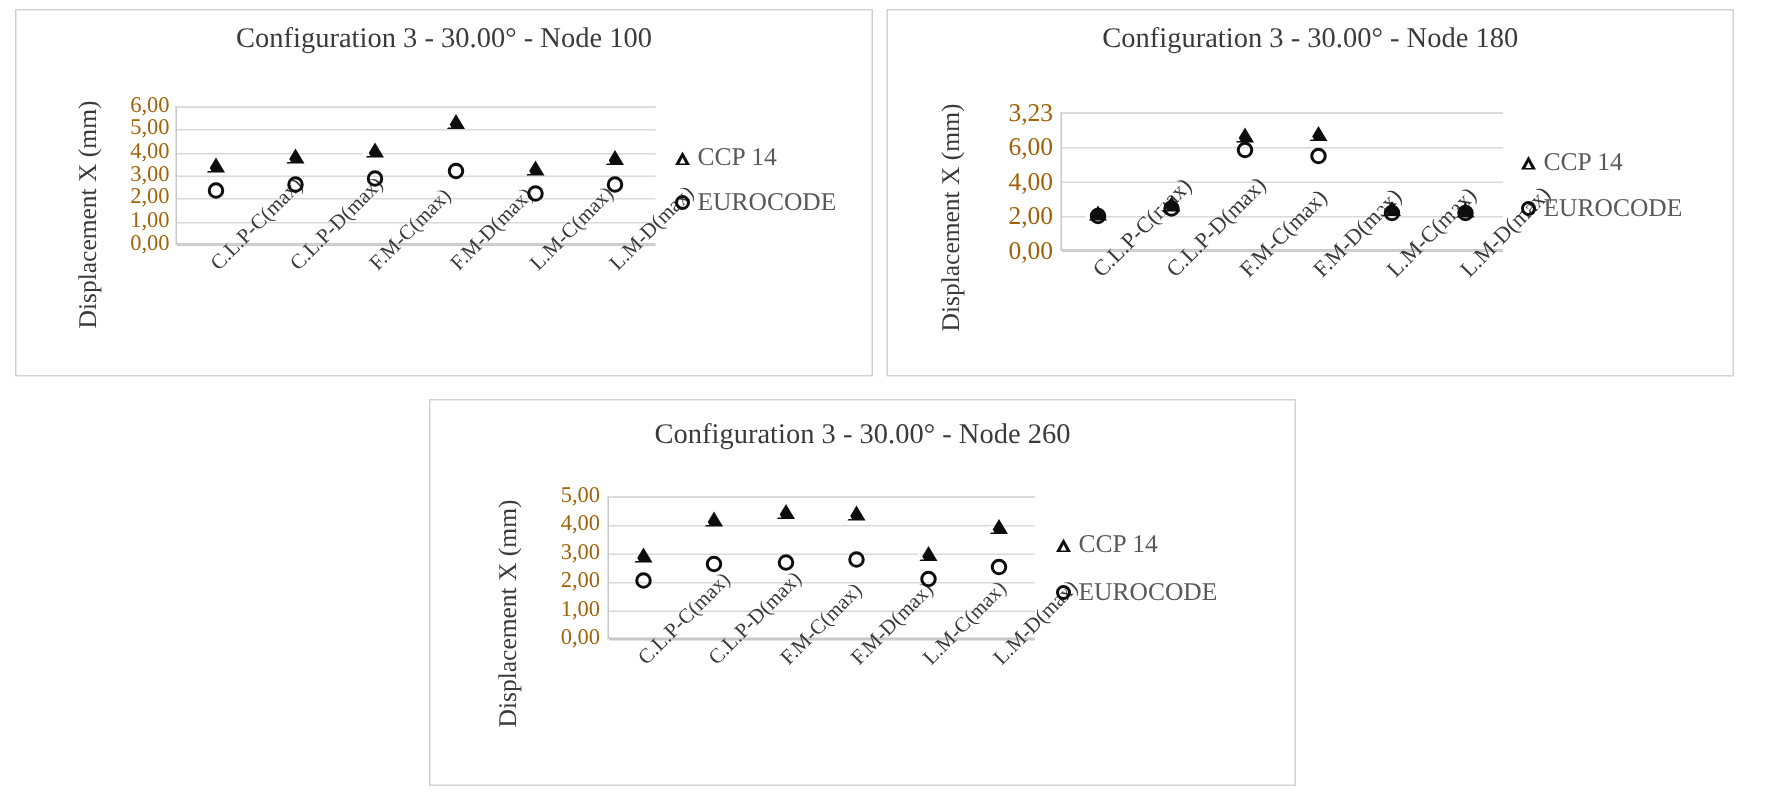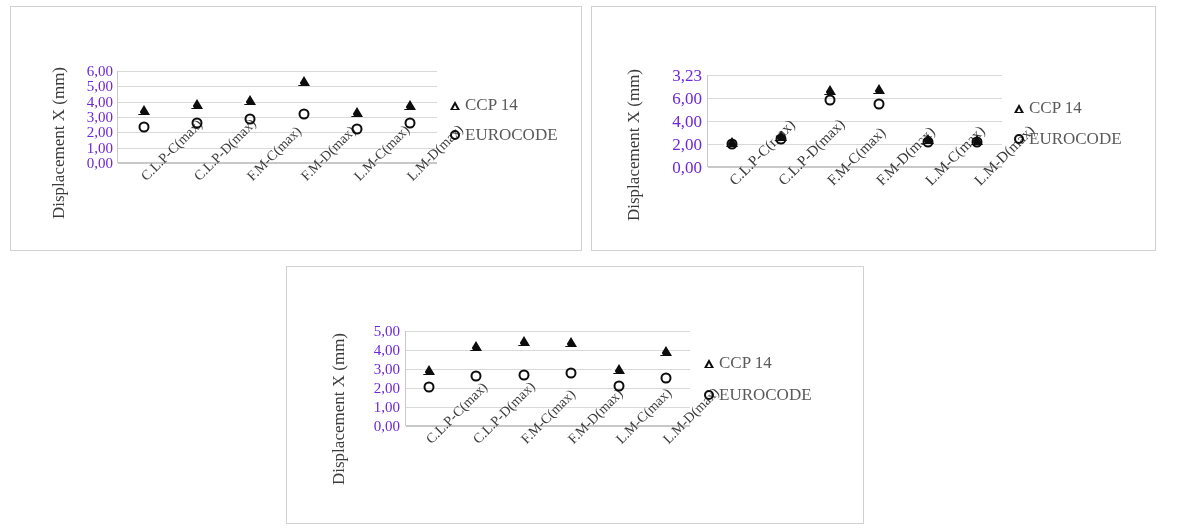--- a/index.html
+++ b/index.html
@@ -57,21 +57,21 @@
     height:1px;background:#d9d9d9;
   }
   .gridline.base{background:#c8c8c8;}
 
   
   .ylab{
     position:absolute;
     right:0;
     font-size:15px;
     line-height:1;
-    color:#6d28d9;
+    color:#a16207;
     text-align:right;
     white-space:nowrap;
     transform:translateY(-50%);
   }
   .ylabs{position:absolute;}
 
   
   .marker{position:absolute;transform:translate(-50%,-50%);}
   .tri{
     width:0;height:0;
@@ -151,20 +151,21 @@
 </head>
 <body>
 
 <div class="sheet">
 
   <div class="top-strip">
     <span></span>
   </div>
 
   <div class="chart" id="chart-node-100">
+    <div class="chart-title">Configuration 3 - 30.00° - Node 100</div>
   <div class="plot" style="left: 106px; top: 64px; width: 320px; height: 92px;">
         <div class="gridline base" style="top: 91px;"></div>
         <div class="gridline" style="top: 75.6667px;"></div>
         <div class="gridline" style="top: 60.3333px;"></div>
         <div class="gridline" style="top: 45px;"></div>
         <div class="gridline" style="top: 29.6667px;"></div>
         <div class="gridline" style="top: 14.3333px;"></div>
         <div class="gridline" style="top: -1px;"></div>
       </div>
       <div class="ylabs" style="left: 0px; top: 0px; width: 102px;">
@@ -243,20 +244,21 @@
         <div class="legend-row" style="left: 437px; top: 118px;">
           <span class="legend-mark">
             <span class="lg-cir"></span>
           </span>
           <span class="legend-text">EUROCODE</span>
         </div>
       </div>
     </div>
 
   <div class="chart" id="chart-node-180">
+    <div class="chart-title">Configuration 3 - 30.00° - Node 180</div>
   <div class="plot" style="left: 115px; top: 68px; width: 295px; height: 92px;">
         <div class="gridline base" style="top: 91px;"></div>
         <div class="gridline" style="top: 68px;"></div>
         <div class="gridline" style="top: 45px;"></div>
         <div class="gridline" style="top: 22px;"></div>
         <div class="gridline" style="top: -1px;"></div>
       </div>
       <div class="ylabs" style="left: 0px; top: 0px; width: 110px;">
         <div class="ylab" style="font-size: 17px; top: 160px;">0,00</div>
         <div class="ylab" style="font-size: 17px; top: 137px;">2,00</div>
@@ -331,20 +333,21 @@
         <div class="legend-row" style="left: 420px; top: 122px;">
           <span class="legend-mark">
             <span class="lg-cir"></span>
           </span>
           <span class="legend-text">EUROCODE</span>
         </div>
       </div>
     </div>
 
   <div class="chart" id="chart-node-260">
+    <div class="chart-title">Configuration 3 - 30.00° - Node 260</div>
   <div class="plot" style="left: 118px; top: 64px; width: 285px; height: 95px;">
         <div class="gridline base" style="top: 94px;"></div>
         <div class="gridline" style="top: 75px;"></div>
         <div class="gridline" style="top: 56px;"></div>
         <div class="gridline" style="top: 37px;"></div>
         <div class="gridline" style="top: 18px;"></div>
         <div class="gridline" style="top: -1px;"></div>
       </div>
       <div class="ylabs" style="left: 0px; top: 0px; width: 113px;">
         <div class="ylab" style="font-size: 15px; top: 159px;">0,00</div>

